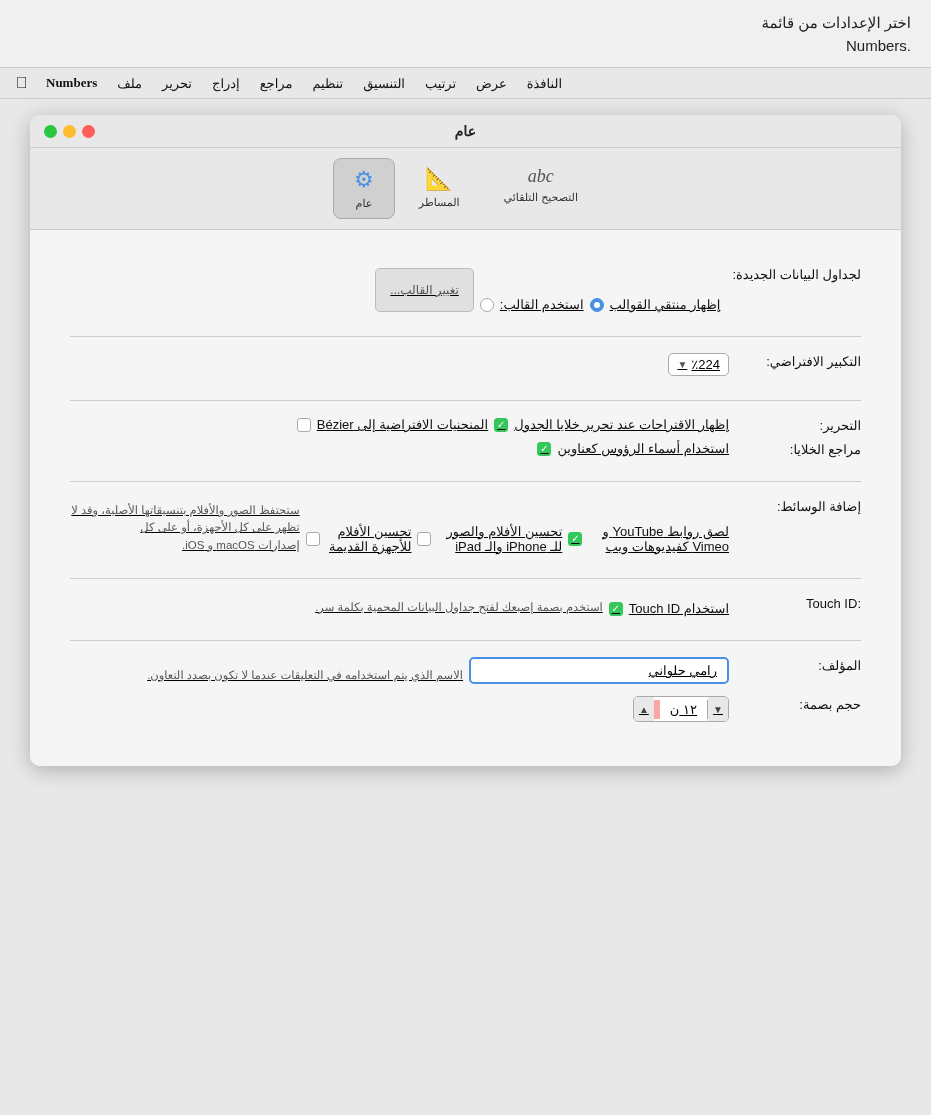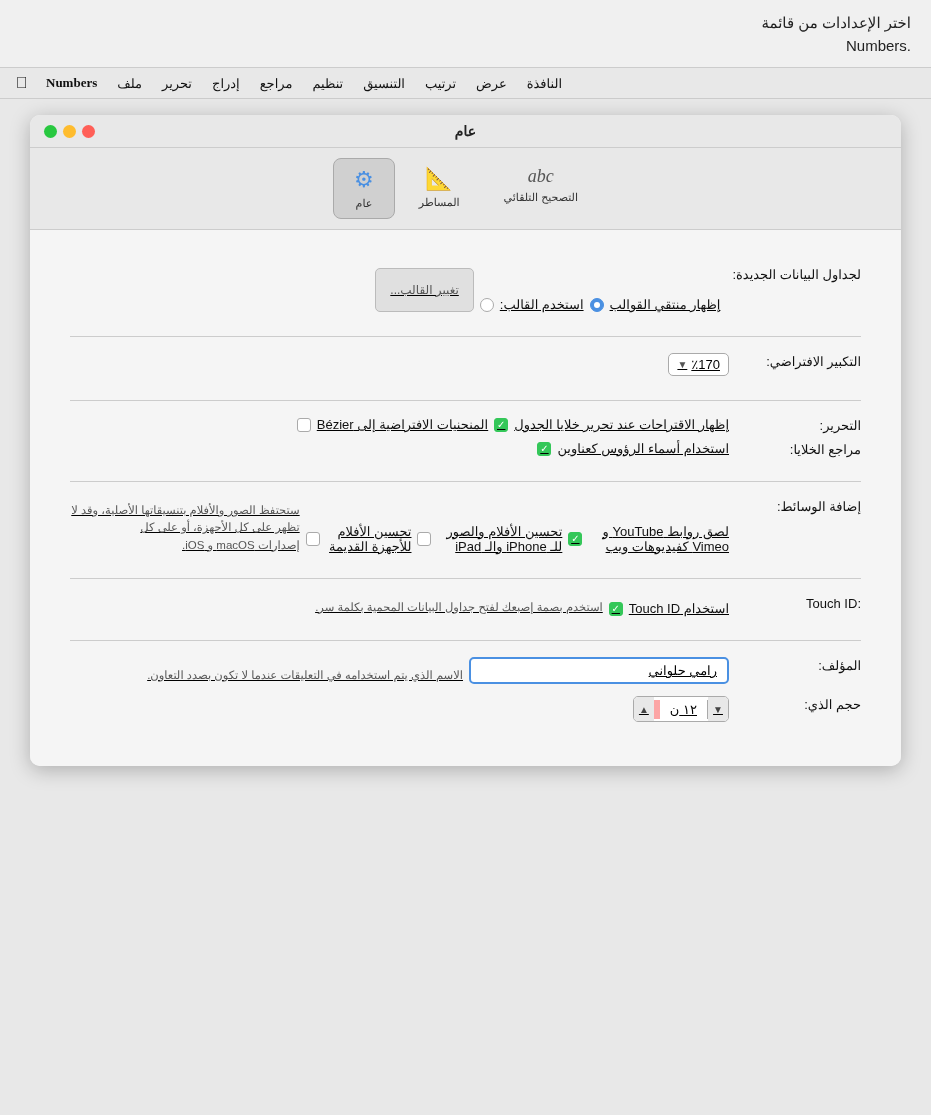--- a/index.html
+++ b/index.html
@@ -371,21 +371,21 @@
         </div>
       </div>
     </div>
 
     <div class="section">
       <div class="pref-row">
         <div class="pref-label">التكبير الافتراضي:</div>
         <div class="pref-controls">
           <div class="zoom-select">
             <span class="zoom-arrow">▼</span>
-            <span>٪170</span>
+            <span>٪224</span>
           </div>
         </div>
       </div>
     </div>
 
     <div class="section">
       <div class="pref-row">
         <div class="pref-label">التحرير:</div>
         <div class="pref-controls">
           <div class="checkbox-row">
@@ -449,21 +449,21 @@
     <div class="section">
       <div class="pref-row">
         <div class="pref-label">المؤلف:</div>
         <div class="pref-controls">
           <input class="author-input" type="text" value="رامي حلواني" style="">
           <div class="helper-text">الاسم الذي يتم استخدامه في التعليقات عندما لا تكون بصدد التعاون.</div>
         </div>
       </div>
 
       <div class="pref-row" style="margin-top: 12px;">
-        <div class="pref-label">حجم الذي:</div>
+        <div class="pref-label">حجم بصمة:</div>
         <div class="pref-controls">
           <div class="font-stepper">
             <button class="font-stepper-btn">▲</button>
             <span class="font-stepper-value">
               <span>١٢</span>
               <span>ن</span>
             </span>
             <button class="font-stepper-btn">▼</button>
           </div>
         </div>

